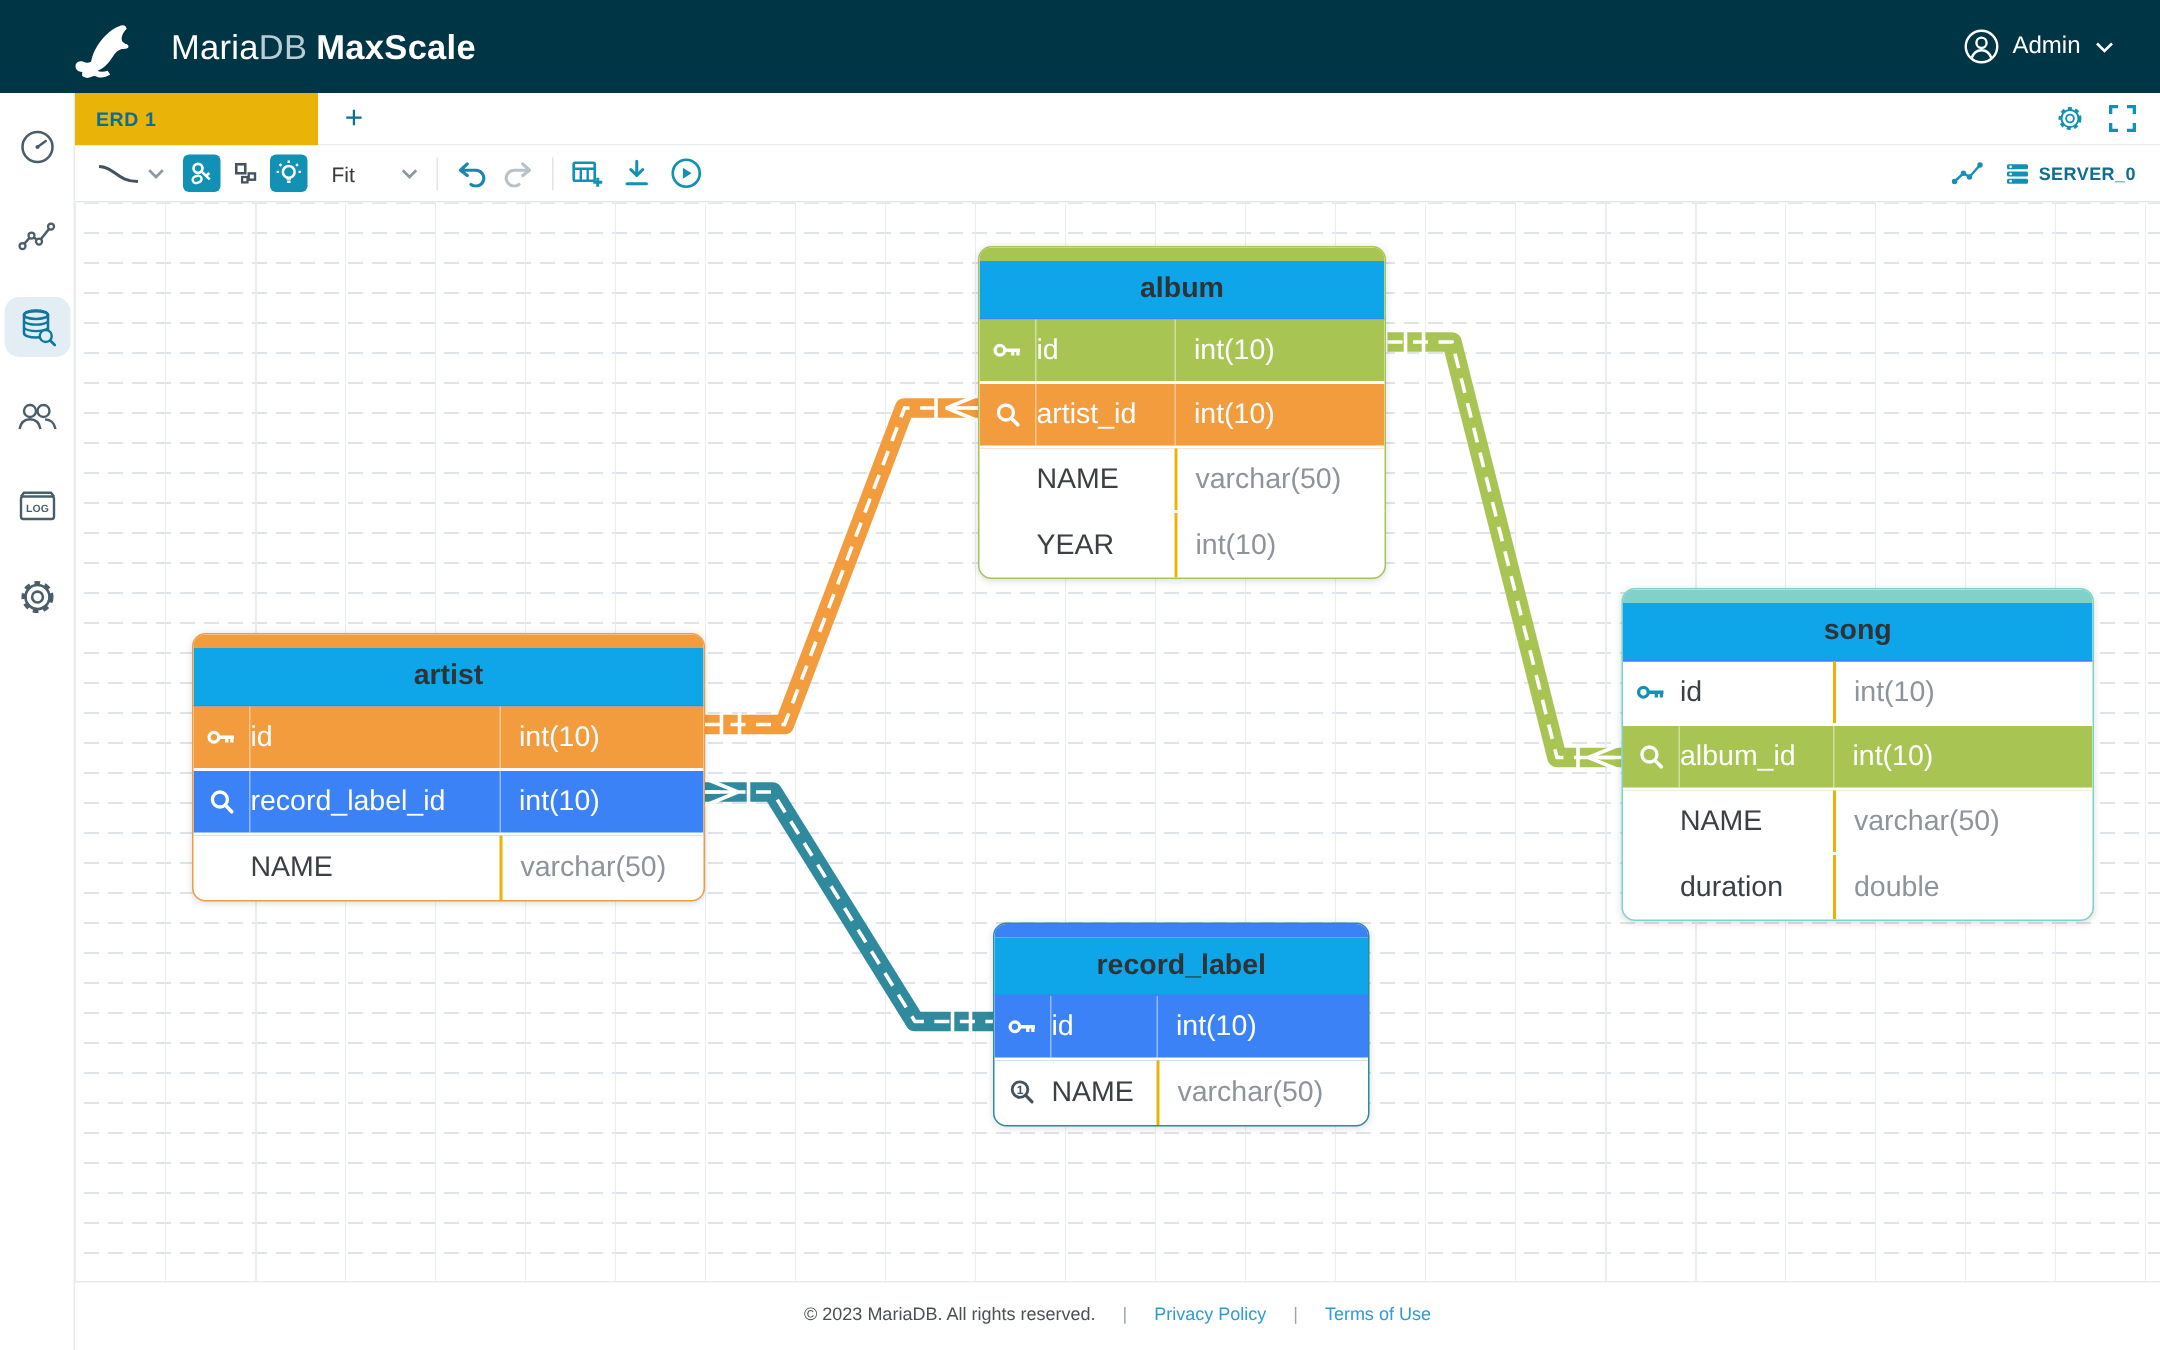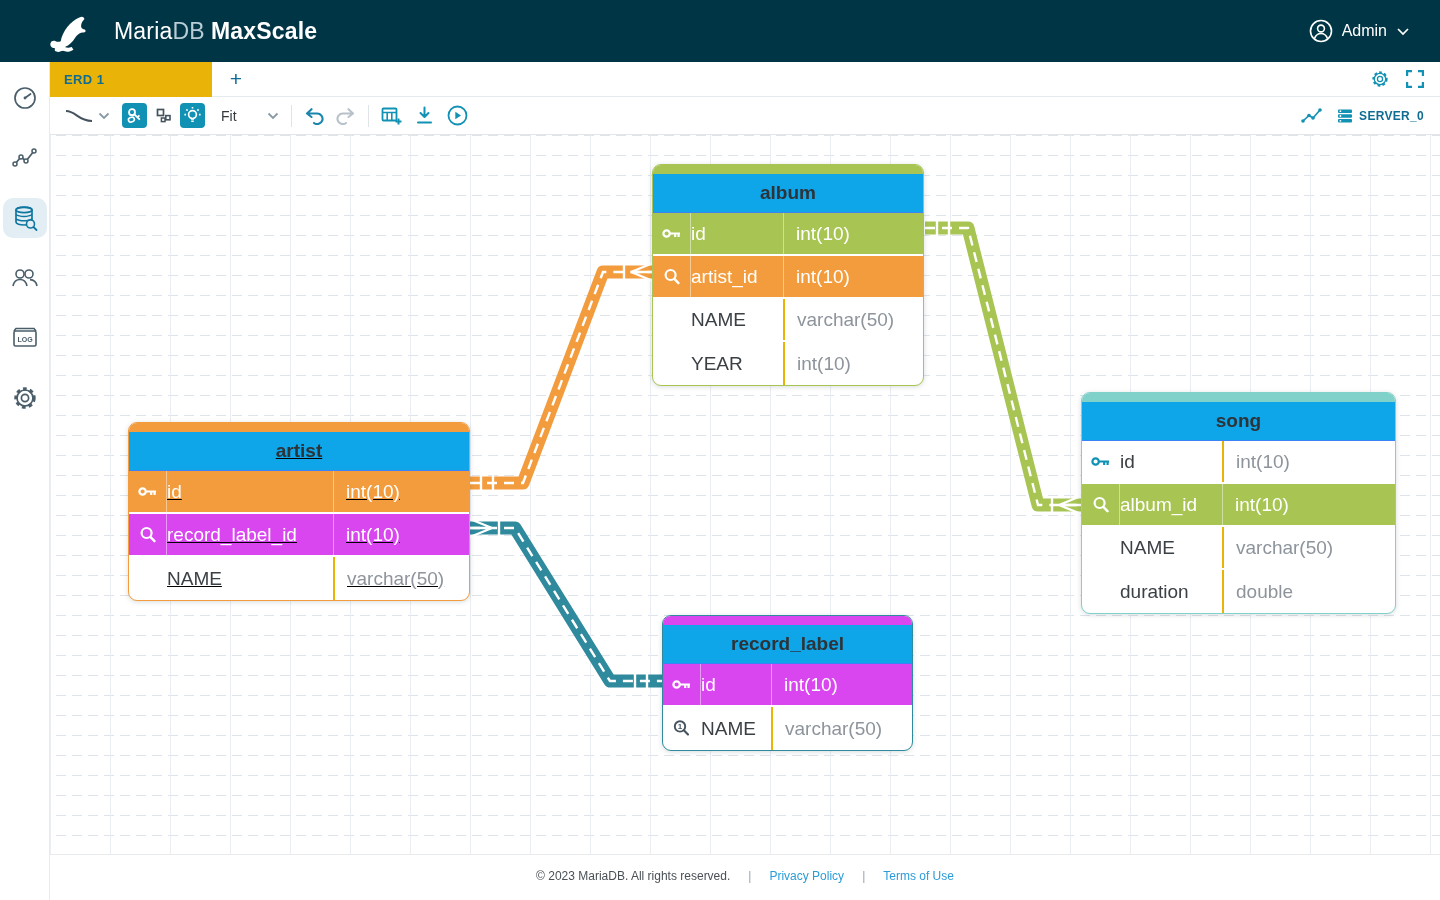--- a/index.html
+++ b/index.html
@@ -70,23 +70,23 @@
   .cicon { width:38px; display:flex; align-items:center; justify-content:center; flex:0 0 38px; }
   .cname { display:flex; align-items:center; color:#3b4045; }
   .ctype { flex:1; display:flex; align-items:center; padding-left:12px; color:#8d949b;
     border-left:2px solid #eab308; }
   .trow.colored .cname, .trow.colored .ctype { color:#fff; }
   .trow.colored .ctype { border-left:1px solid rgba(255,255,255,.45); }
   .trow.colored .cicon { border-right:1px solid rgba(255,255,255,.45); }
   .trow.plain .cicon { border-right:1px solid transparent; }
   .bg-green  { background:#a8c553; }
   .bg-orange { background:#f39c3d; }
-  .bg-teal   { background:#d946ef;justify-content:center; }
+  .bg-teal   { background:#3b82f6;justify-content:center; }
   .b-green  { border:1px solid #a8c553; }
-  .b-orange { border:1px solid #f39c3d;text-decoration:underline; }
+  .b-orange { border:1px solid #f39c3d; }
   .b-teal   { border:1px solid #2e8a9c; }
   .b-mint   { border:1px solid #7fd1c9; }
 
   
   #t-album        { left:602px; top:29px;  width:272px; }
   #t-album  .cname { width:92px; }
   #t-artist       { left:78px;  top:287px; width:342px; }
   #t-artist .cname { width:166px; }
   #t-song         { left:1031px; top:257px; width:315px; }
   #t-song   .cname { width:102px; }

